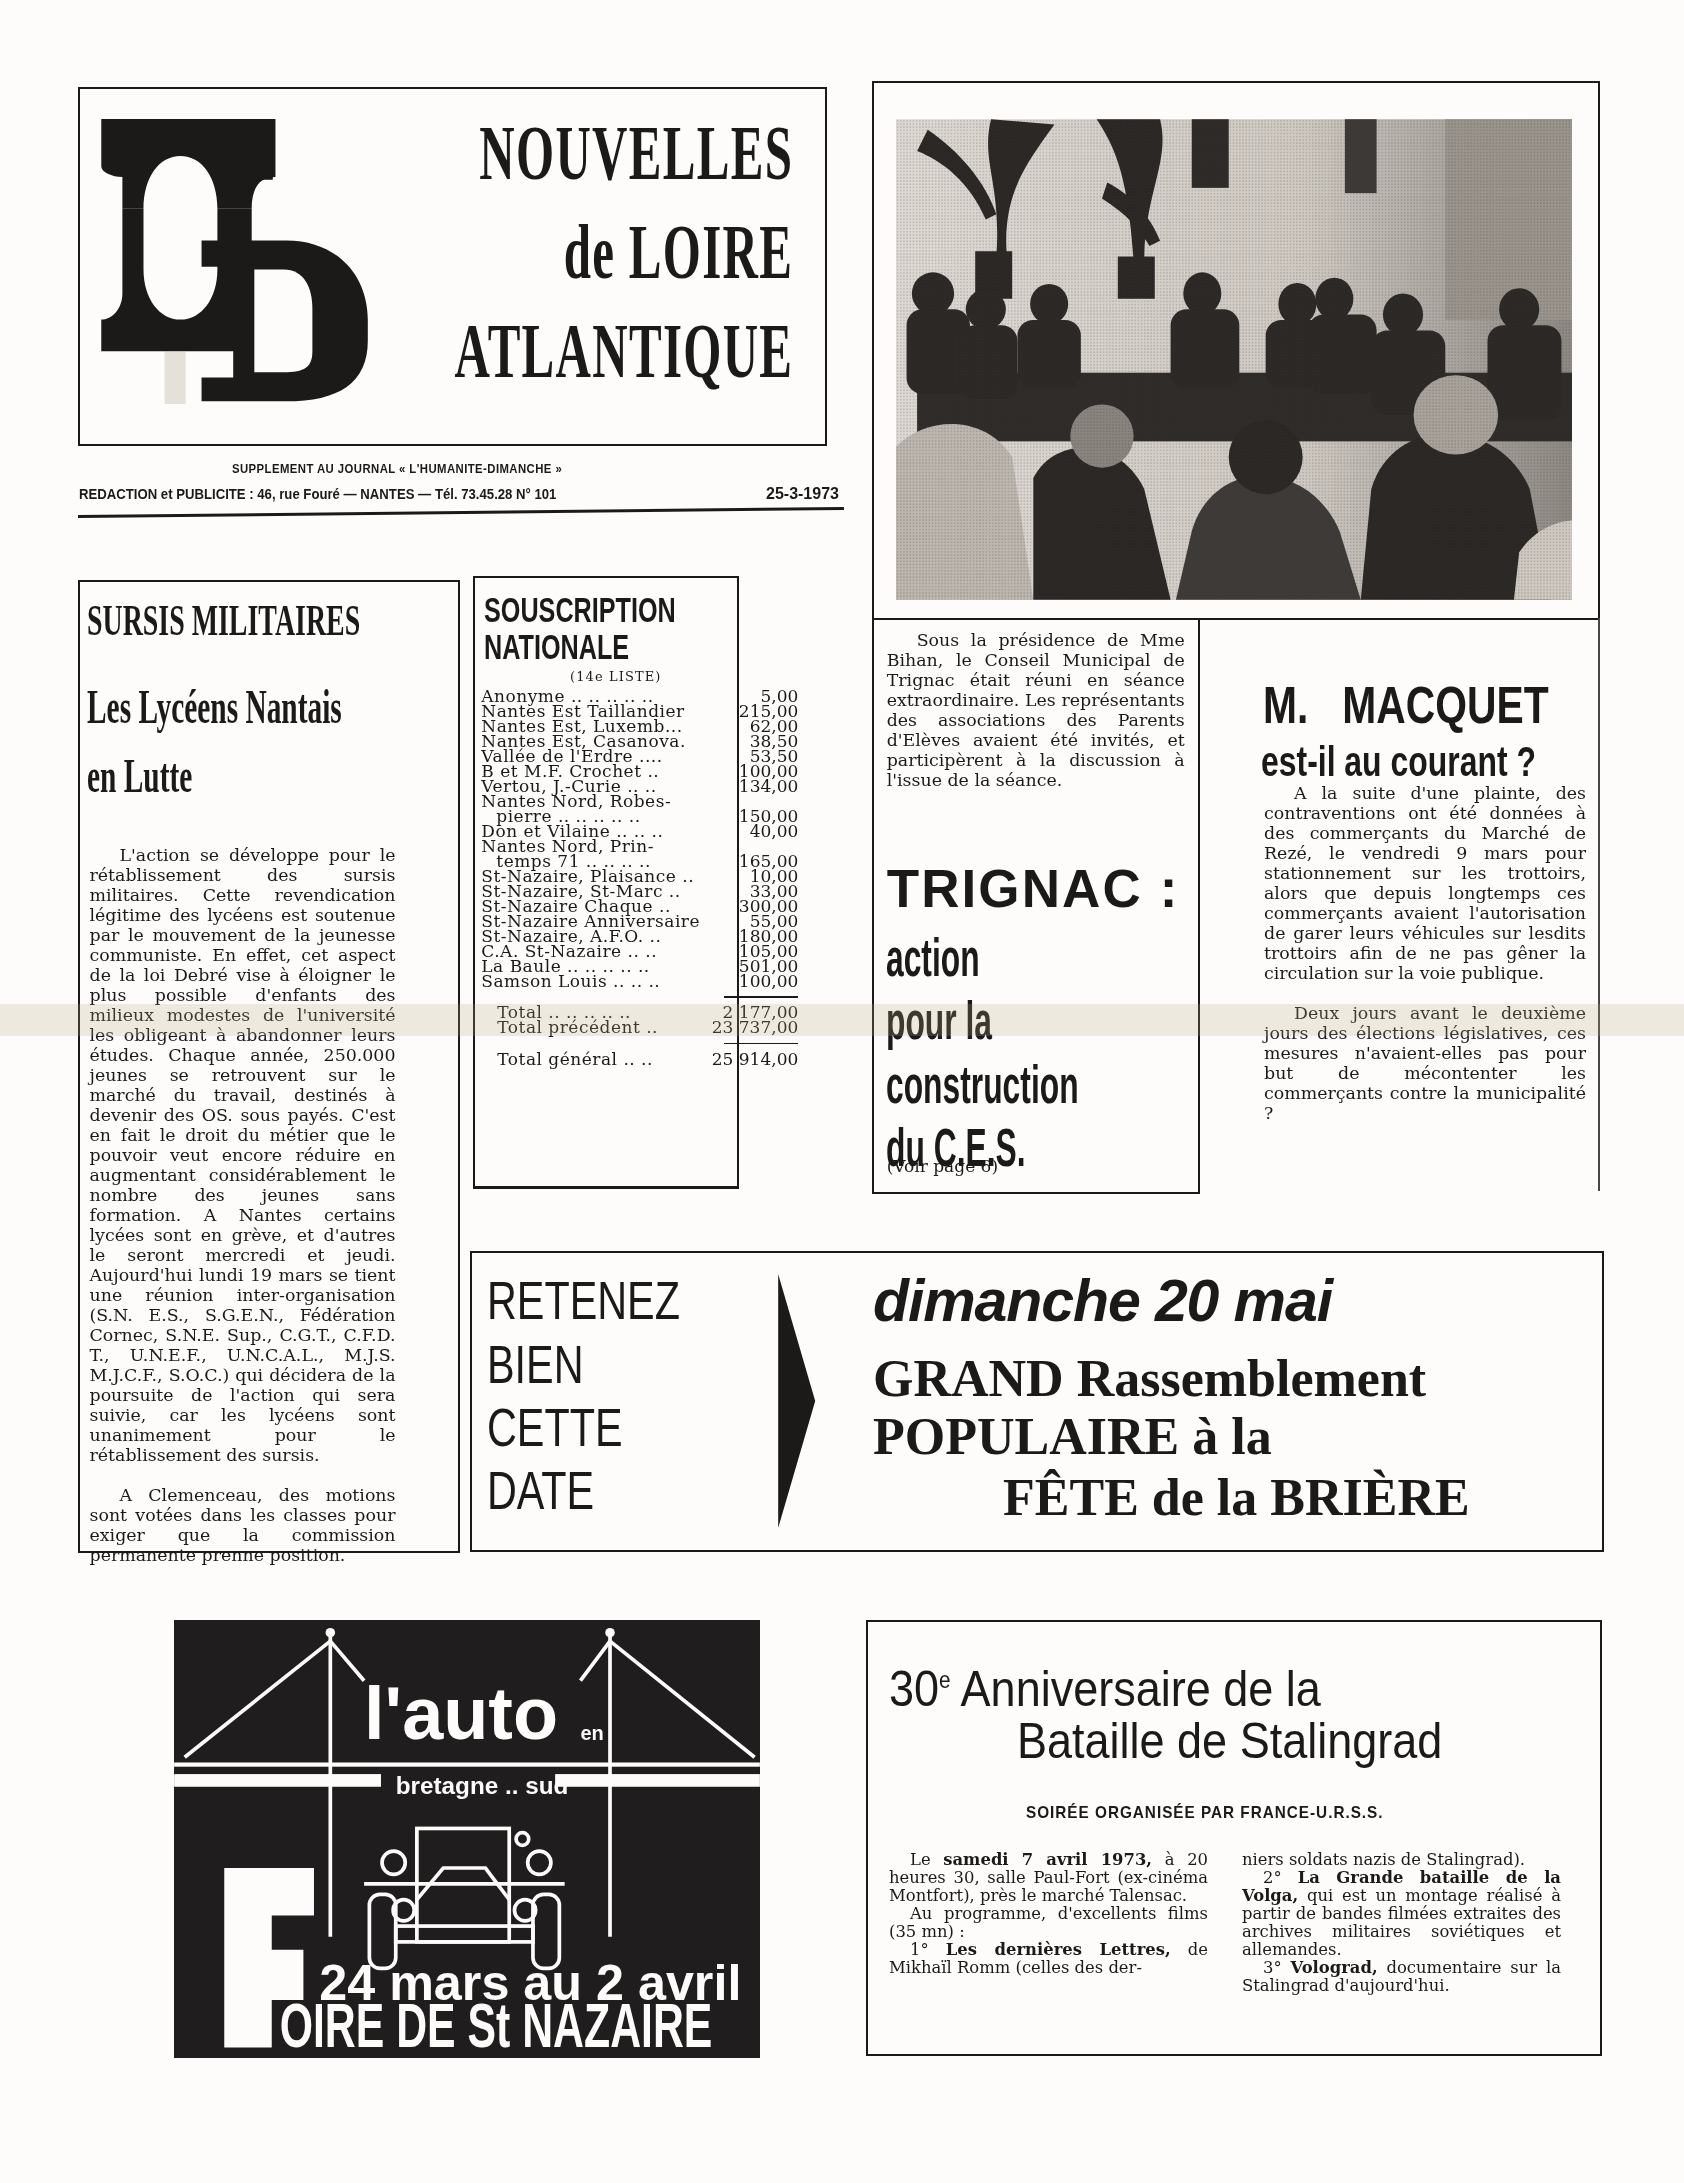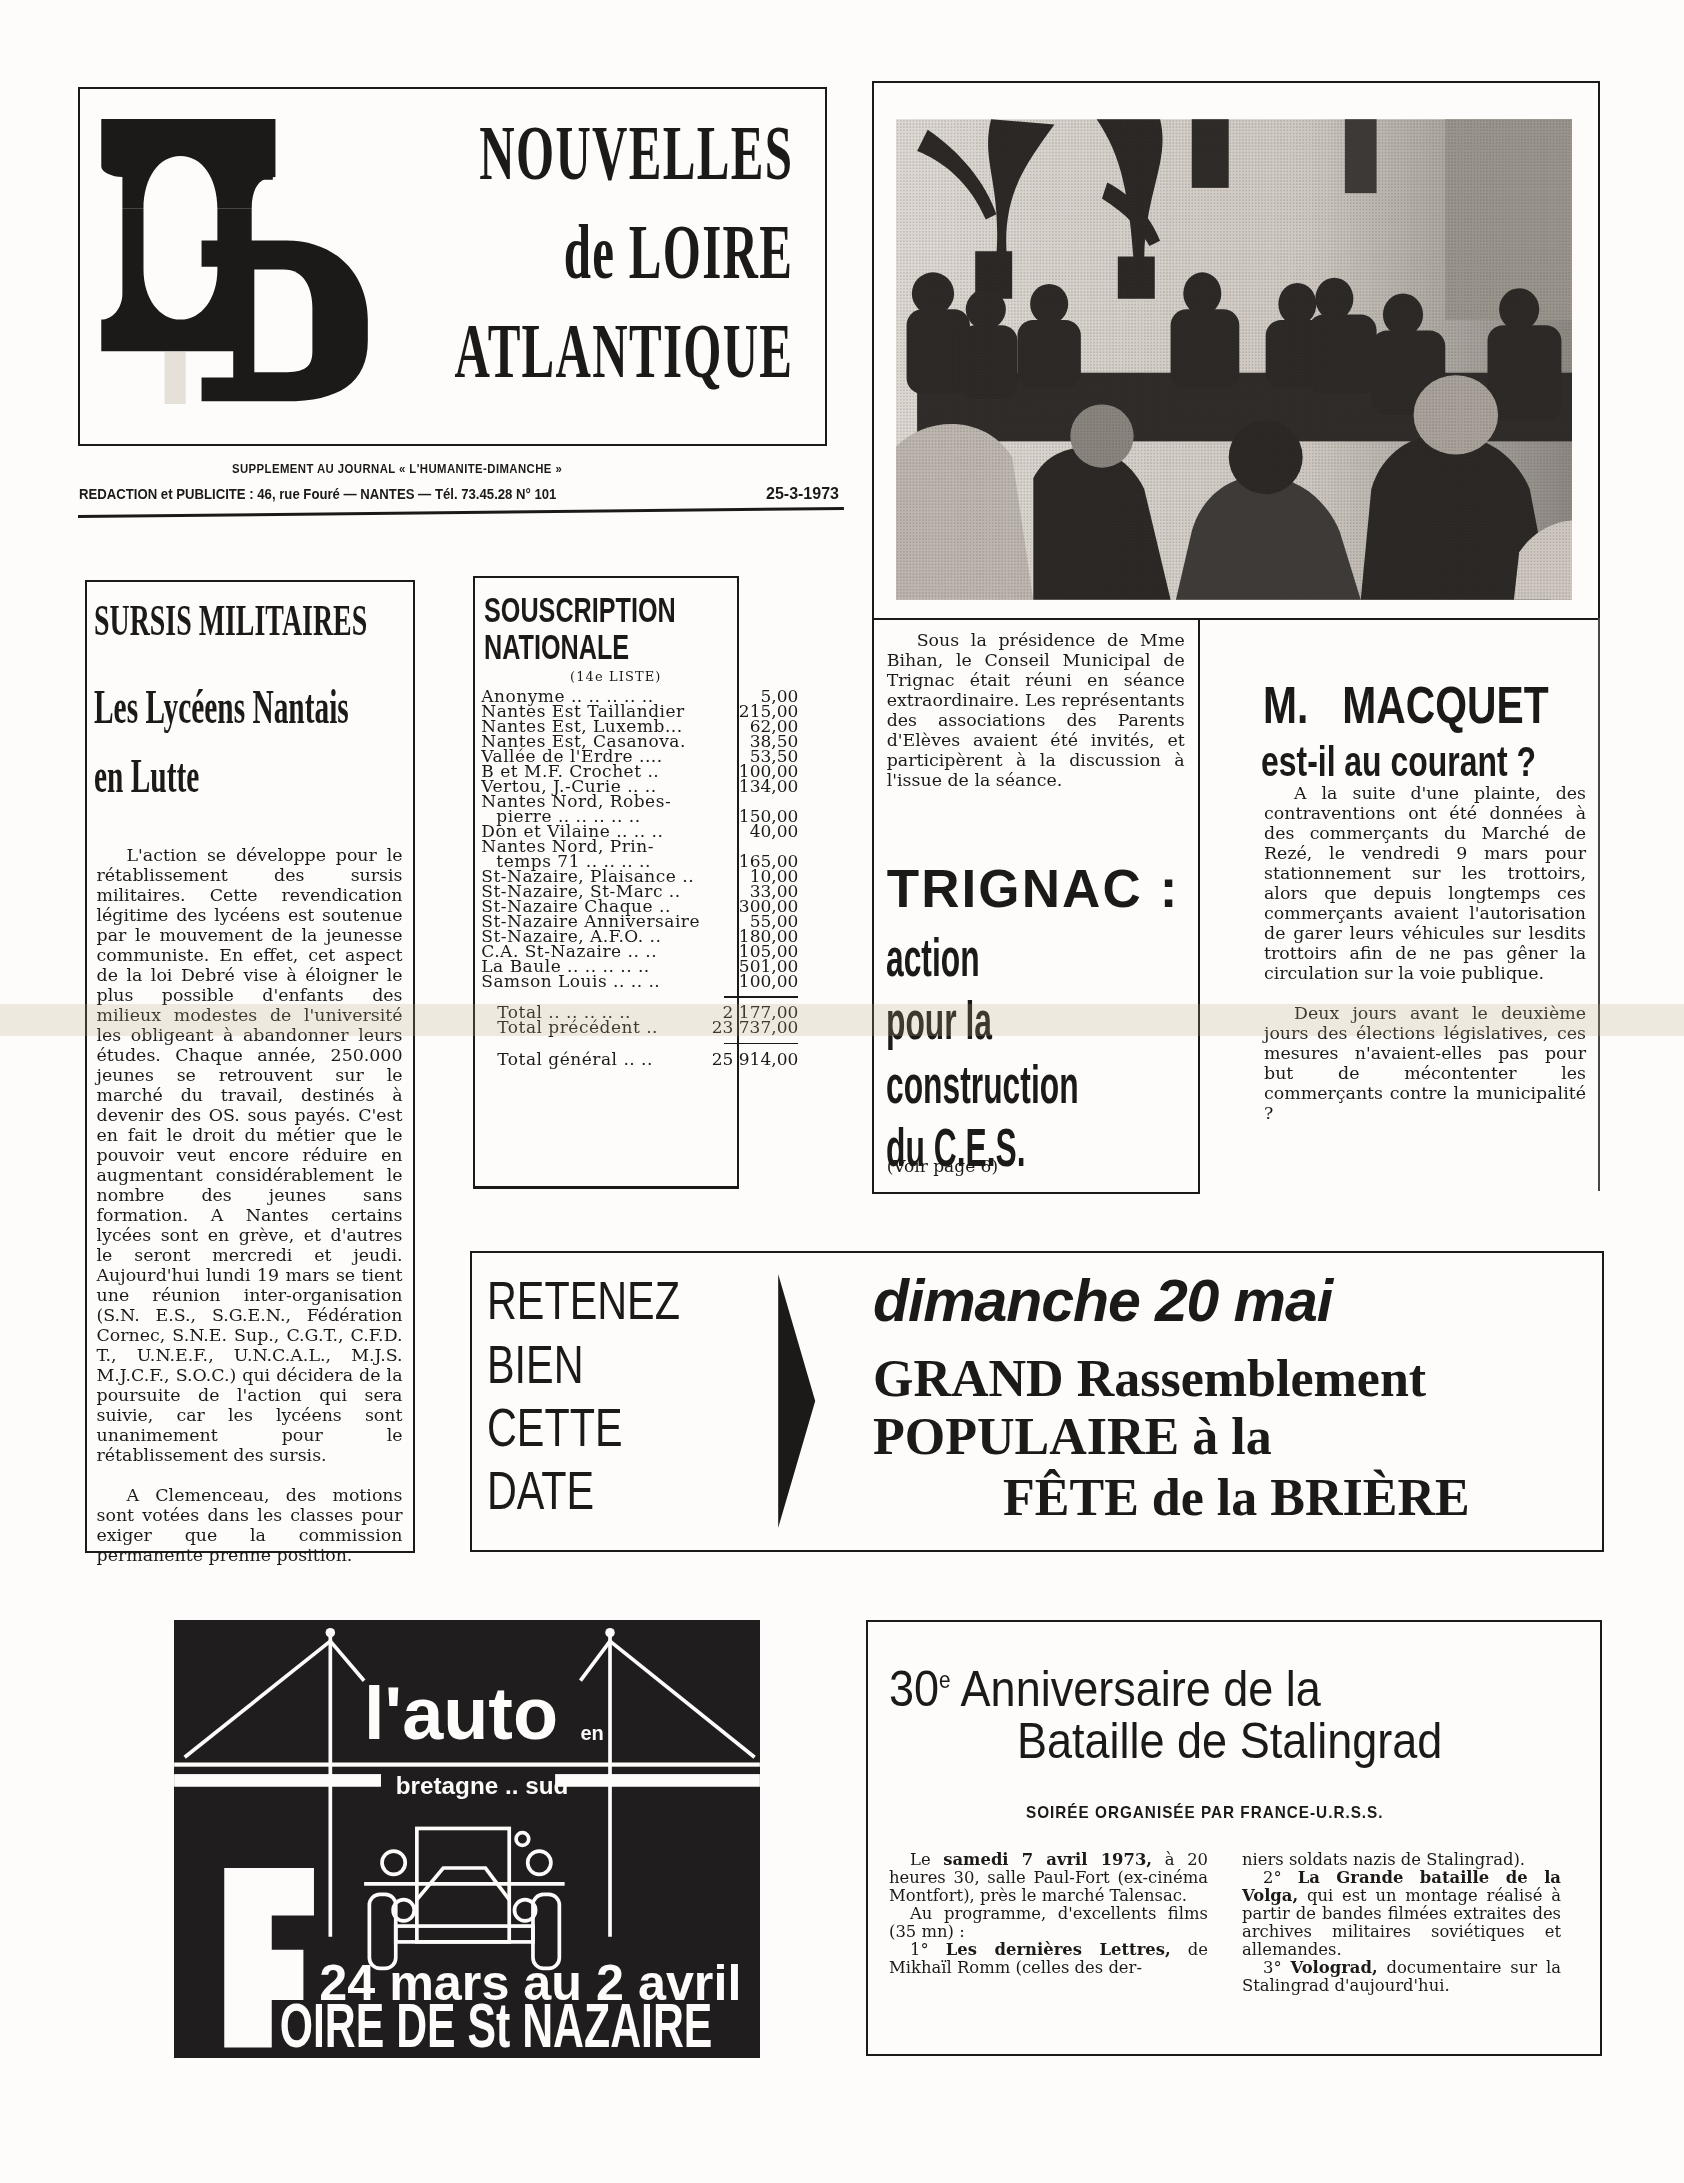--- a/index.html
+++ b/index.html
@@ -24,21 +24,21 @@
   #supplement { left: 232px; top: 461px; font-family: "Liberation Sans", sans-serif; font-weight: bold; font-size: 13.2px; letter-spacing: 0.5px; transform: scaleX(0.86); transform-origin: left top; white-space: nowrap;}
   #redaction { left: 79px; top: 486px; font-family: "Liberation Sans", sans-serif; font-weight: bold; font-size: 14.3px; transform: scaleX(0.92); transform-origin: left top; white-space: nowrap; }
   #issue-date { left: 766px; top: 485px; font-family: "Liberation Sans", sans-serif; font-weight: bold; font-size: 16px; white-space: nowrap; }
   #mast-rule { left: 78px; top: 515px; width: 766px; height: 2.6px; background: #1c1a19; transform: rotate(-0.6deg); transform-origin: left; }
 
   
   #photo-frame { left: 872px; top: 81px; width: 728px; height: 539px; border-width: 2.1px; }
   #photo { left: 896px; top: 119px; width: 676px; height: 481px; }
 
   
-  #sursis { left: 78px; top: 580px; width: 330px; height: 973px; margin-left: 7px; }
+  #sursis { left: 78px; top: 580px; width: 382px; height: 973px; }
   #sursis-head1 { position: absolute; left: 7.4px; top: 16px; font-size: 45px; line-height: 45px; transform: scaleX(0.62); }
   #sursis-head2 { position: absolute; left: 7.4px; top: 100px; font-size: 49px; line-height: 49px; transform: scaleX(0.6); }
   #sursis-head3 { position: absolute; left: 7.4px; top: 169px; font-size: 49px; line-height: 49px; transform: scaleX(0.6); }
   #sursis-body { position: absolute; left: 9.5px; top: 263px; width: 306px; }
 
   
   #souscription { left: 473px; top: 576px; width: 266px; height: 613px; border-bottom-width: 3.2px; }
   #sous-title1 { position: absolute; left: 8.5px; top: 13.7px; font-size: 35px; line-height: 35px; transform: scaleX(0.72); }
   #sous-title2 { position: absolute; left: 8.5px; top: 51px; font-size: 35px; line-height: 35px; transform: scaleX(0.72); }
   #sous-subtitle { position: absolute; left: 95px; top: 91px; font-size: 13px; letter-spacing: 1.1px; }

